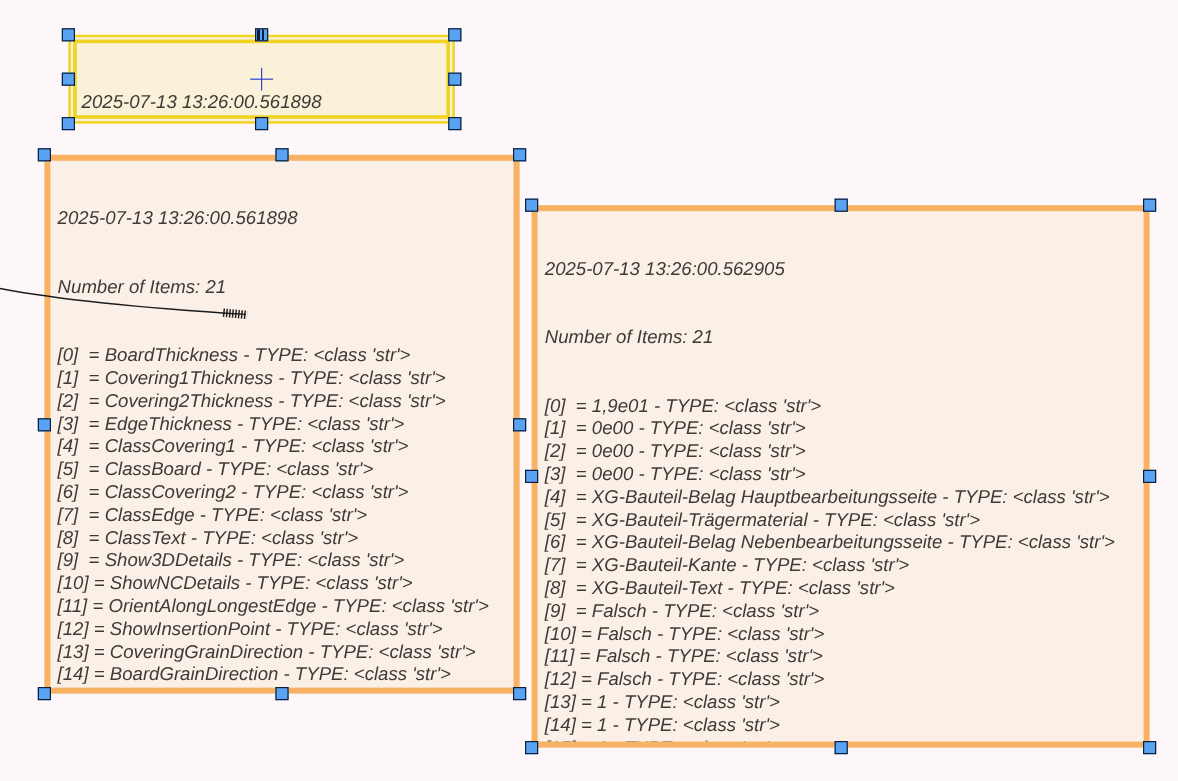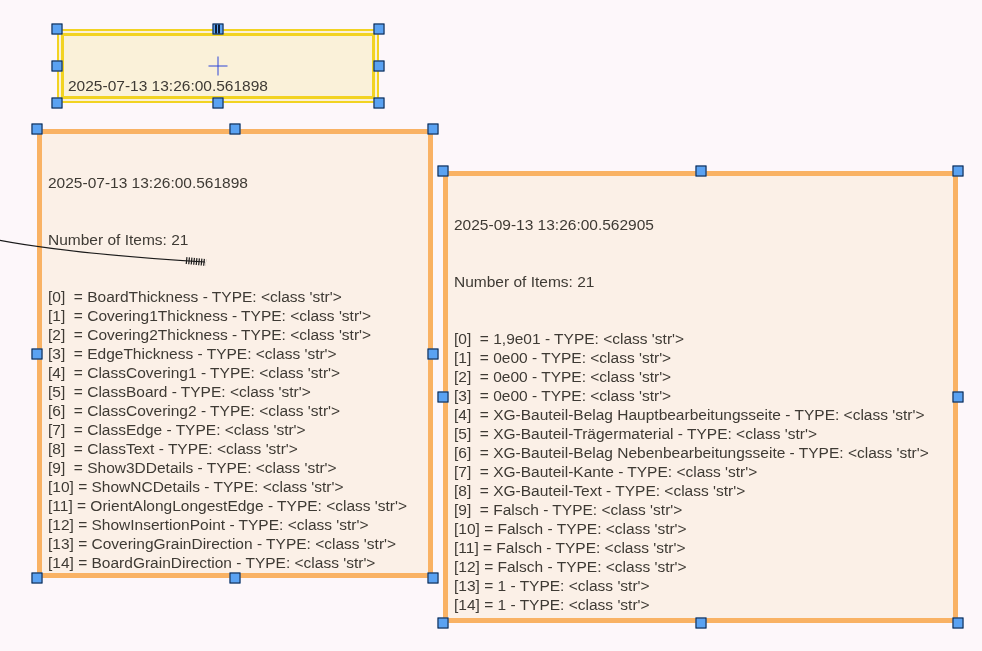--- a/index.html
+++ b/index.html
@@ -11,20 +11,21 @@
   #stage { position: relative; width: 982px; height: 651px; overflow: hidden; }
 
   .panel {
     position: absolute;
     z-index: 10;
     color: var(--text, #3e3a34);
     font-size: 15.5px;
     line-height: 19px;
     white-space: pre;
     overflow: hidden;
+    font-style: italic;
   }
   .panel.orange {
     background: var(--orange_fill, #fbf0e7);
     border: 5px solid var(--orange_border, #f9b264);
     padding: 1px 6px;
   }
   .panel.yellow {
     background: var(--yellow_fill, #faf1d9);
     border: 2px solid var(--yellow_border, #f2d322);
   }
@@ -80,21 +81,21 @@
     </div>
   </section>
 
   <section class="panel orange" style="left:37px; top:129px; width:396px; height:449px;">
     <div class="line">2025-07-13 13:26:00.561898</div>
     <div class="line">Number of Items: 21</div>
     <div><div class="line">[0]  = BoardThickness - TYPE: &lt;class 'str'&gt;</div><div class="line">[1]  = Covering1Thickness - TYPE: &lt;class 'str'&gt;</div><div class="line">[2]  = Covering2Thickness - TYPE: &lt;class 'str'&gt;</div><div class="line">[3]  = EdgeThickness - TYPE: &lt;class 'str'&gt;</div><div class="line">[4]  = ClassCovering1 - TYPE: &lt;class 'str'&gt;</div><div class="line">[5]  = ClassBoard - TYPE: &lt;class 'str'&gt;</div><div class="line">[6]  = ClassCovering2 - TYPE: &lt;class 'str'&gt;</div><div class="line">[7]  = ClassEdge - TYPE: &lt;class 'str'&gt;</div><div class="line">[8]  = ClassText - TYPE: &lt;class 'str'&gt;</div><div class="line">[9]  = Show3DDetails - TYPE: &lt;class 'str'&gt;</div><div class="line">[10] = ShowNCDetails - TYPE: &lt;class 'str'&gt;</div><div class="line">[11] = OrientAlongLongestEdge - TYPE: &lt;class 'str'&gt;</div><div class="line">[12] = ShowInsertionPoint - TYPE: &lt;class 'str'&gt;</div><div class="line">[13] = CoveringGrainDirection - TYPE: &lt;class 'str'&gt;</div><div class="line">[14] = BoardGrainDirection - TYPE: &lt;class 'str'&gt;</div><div class="line">[15] = EdgeConfiguration - TYPE: &lt;class 'str'&gt;</div></div>
   </section>
 
   <section class="panel orange" style="left:443px; top:171px; width:515px; height:452px;">
-    <div class="line">2025-09-13 13:26:00.562905</div>
+    <div class="line">2025-07-13 13:26:00.562905</div>
     <div class="line">Number of Items: 21</div>
     <div><div class="line">[0]  = 1,9e01 - TYPE: &lt;class 'str'&gt;</div><div class="line">[1]  = 0e00 - TYPE: &lt;class 'str'&gt;</div><div class="line">[2]  = 0e00 - TYPE: &lt;class 'str'&gt;</div><div class="line">[3]  = 0e00 - TYPE: &lt;class 'str'&gt;</div><div class="line">[4]  = XG-Bauteil-Belag Hauptbearbeitungsseite - TYPE: &lt;class 'str'&gt;</div><div class="line">[5]  = XG-Bauteil-Trägermaterial - TYPE: &lt;class 'str'&gt;</div><div class="line">[6]  = XG-Bauteil-Belag Nebenbearbeitungsseite - TYPE: &lt;class 'str'&gt;</div><div class="line">[7]  = XG-Bauteil-Kante - TYPE: &lt;class 'str'&gt;</div><div class="line">[8]  = XG-Bauteil-Text - TYPE: &lt;class 'str'&gt;</div><div class="line">[9]  = Falsch - TYPE: &lt;class 'str'&gt;</div><div class="line">[10] = Falsch - TYPE: &lt;class 'str'&gt;</div><div class="line">[11] = Falsch - TYPE: &lt;class 'str'&gt;</div><div class="line">[12] = Falsch - TYPE: &lt;class 'str'&gt;</div><div class="line">[13] = 1 - TYPE: &lt;class 'str'&gt;</div><div class="line">[14] = 1 - TYPE: &lt;class 'str'&gt;</div><div class="line">[15] = 1 - TYPE: &lt;class 'str'&gt;</div></div>
   </section>
 
   <svg id="leader-svg" width="982" height="651" viewBox="0 0 982 651">
     <path d="M -2 240 C 60 252, 140 258, 205 262" fill="none" stroke="#1a1a1a" stroke-width="1.2"></path>
     <line x1="186" y1="260.5" x2="206" y2="262.5" stroke="#1a1a1a" stroke-width="7" stroke-dasharray="1.2 1.3"></line>
   </svg>
 
   <div id="crosshair" style="left:218px; top:66px;"></div>

